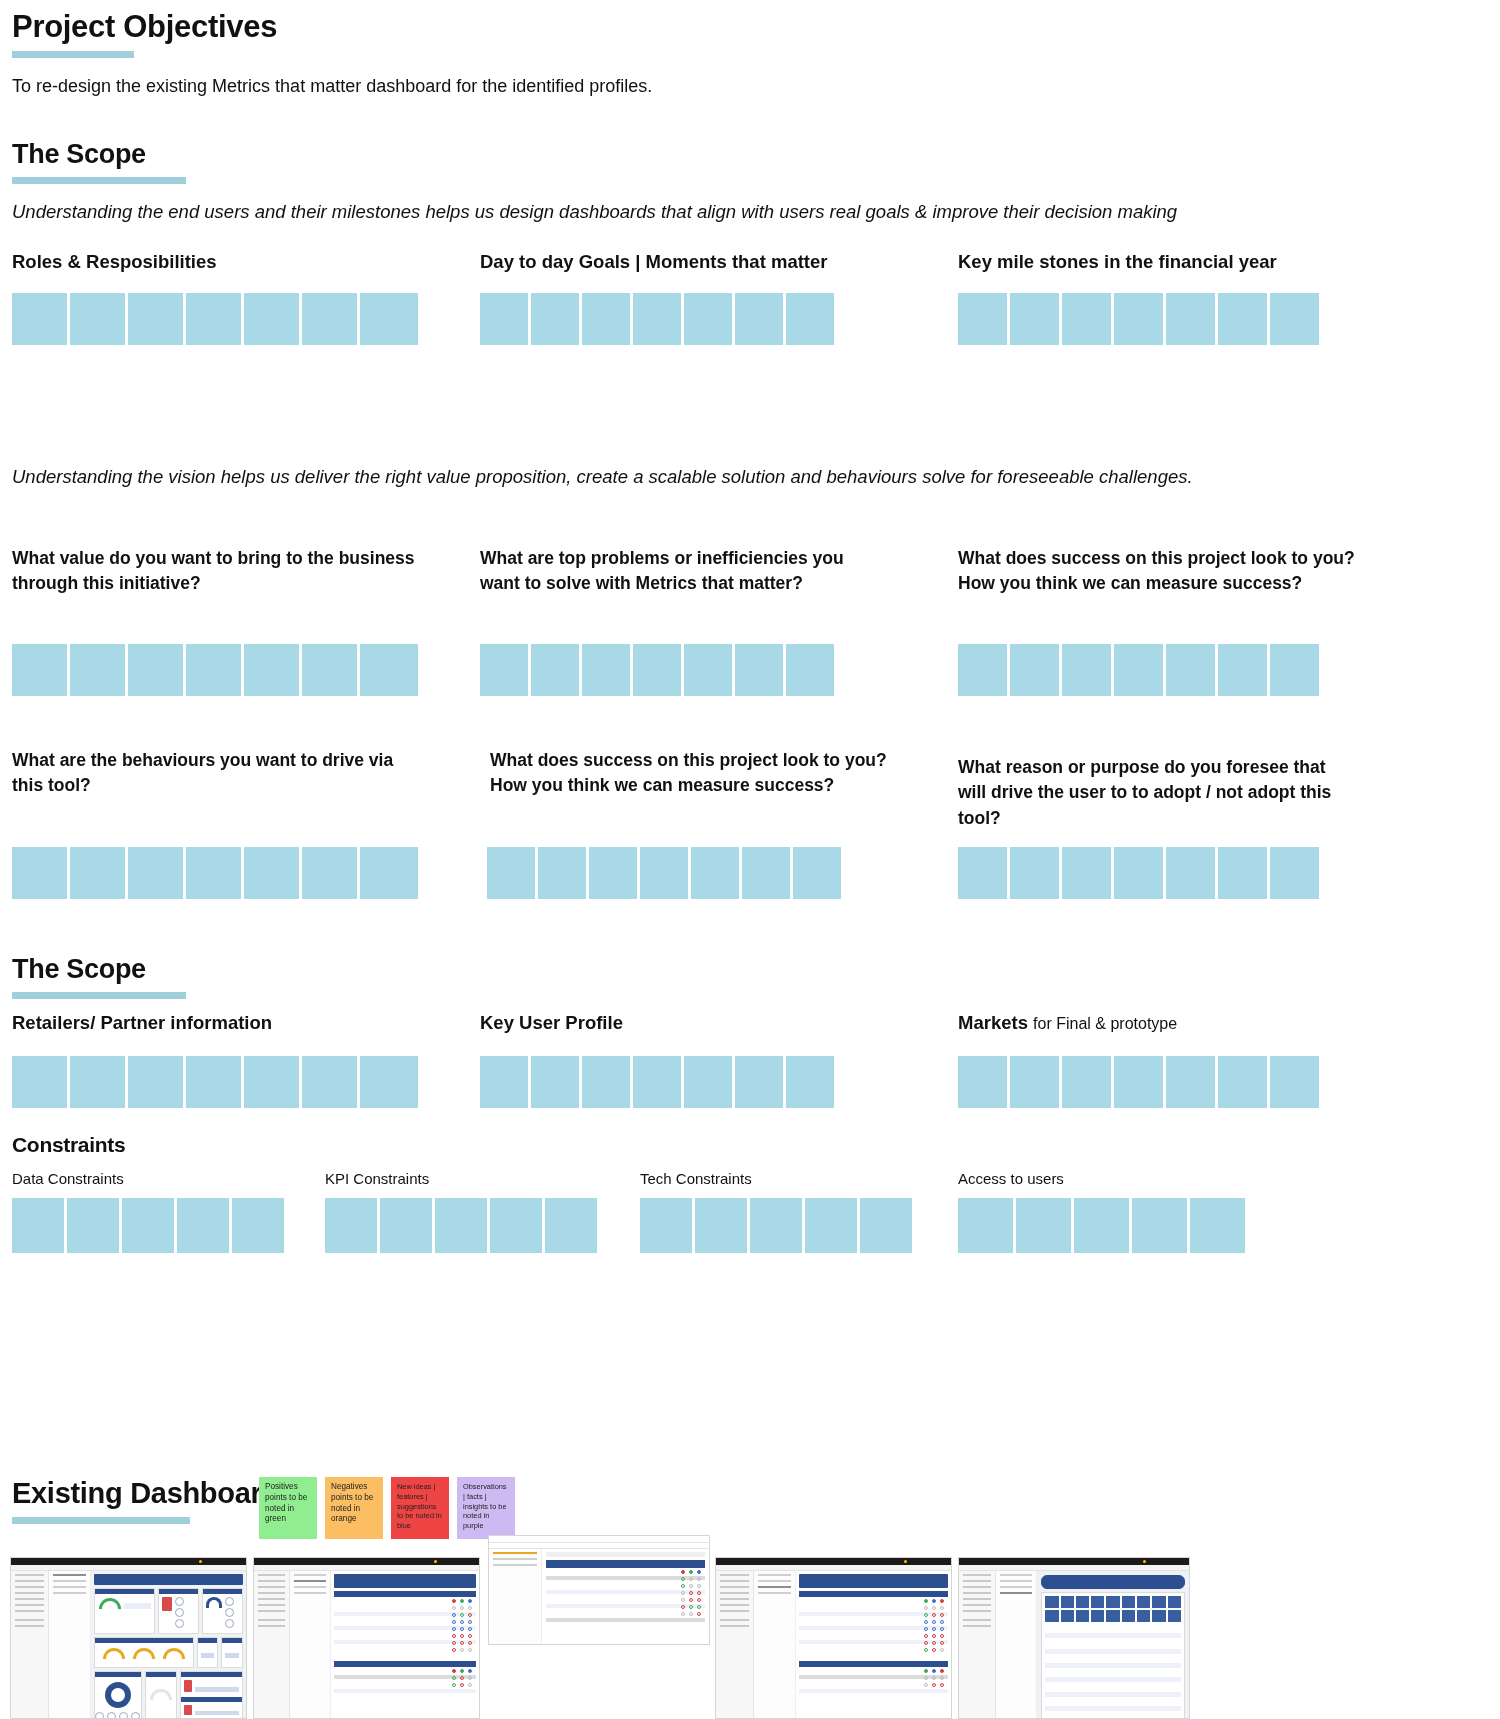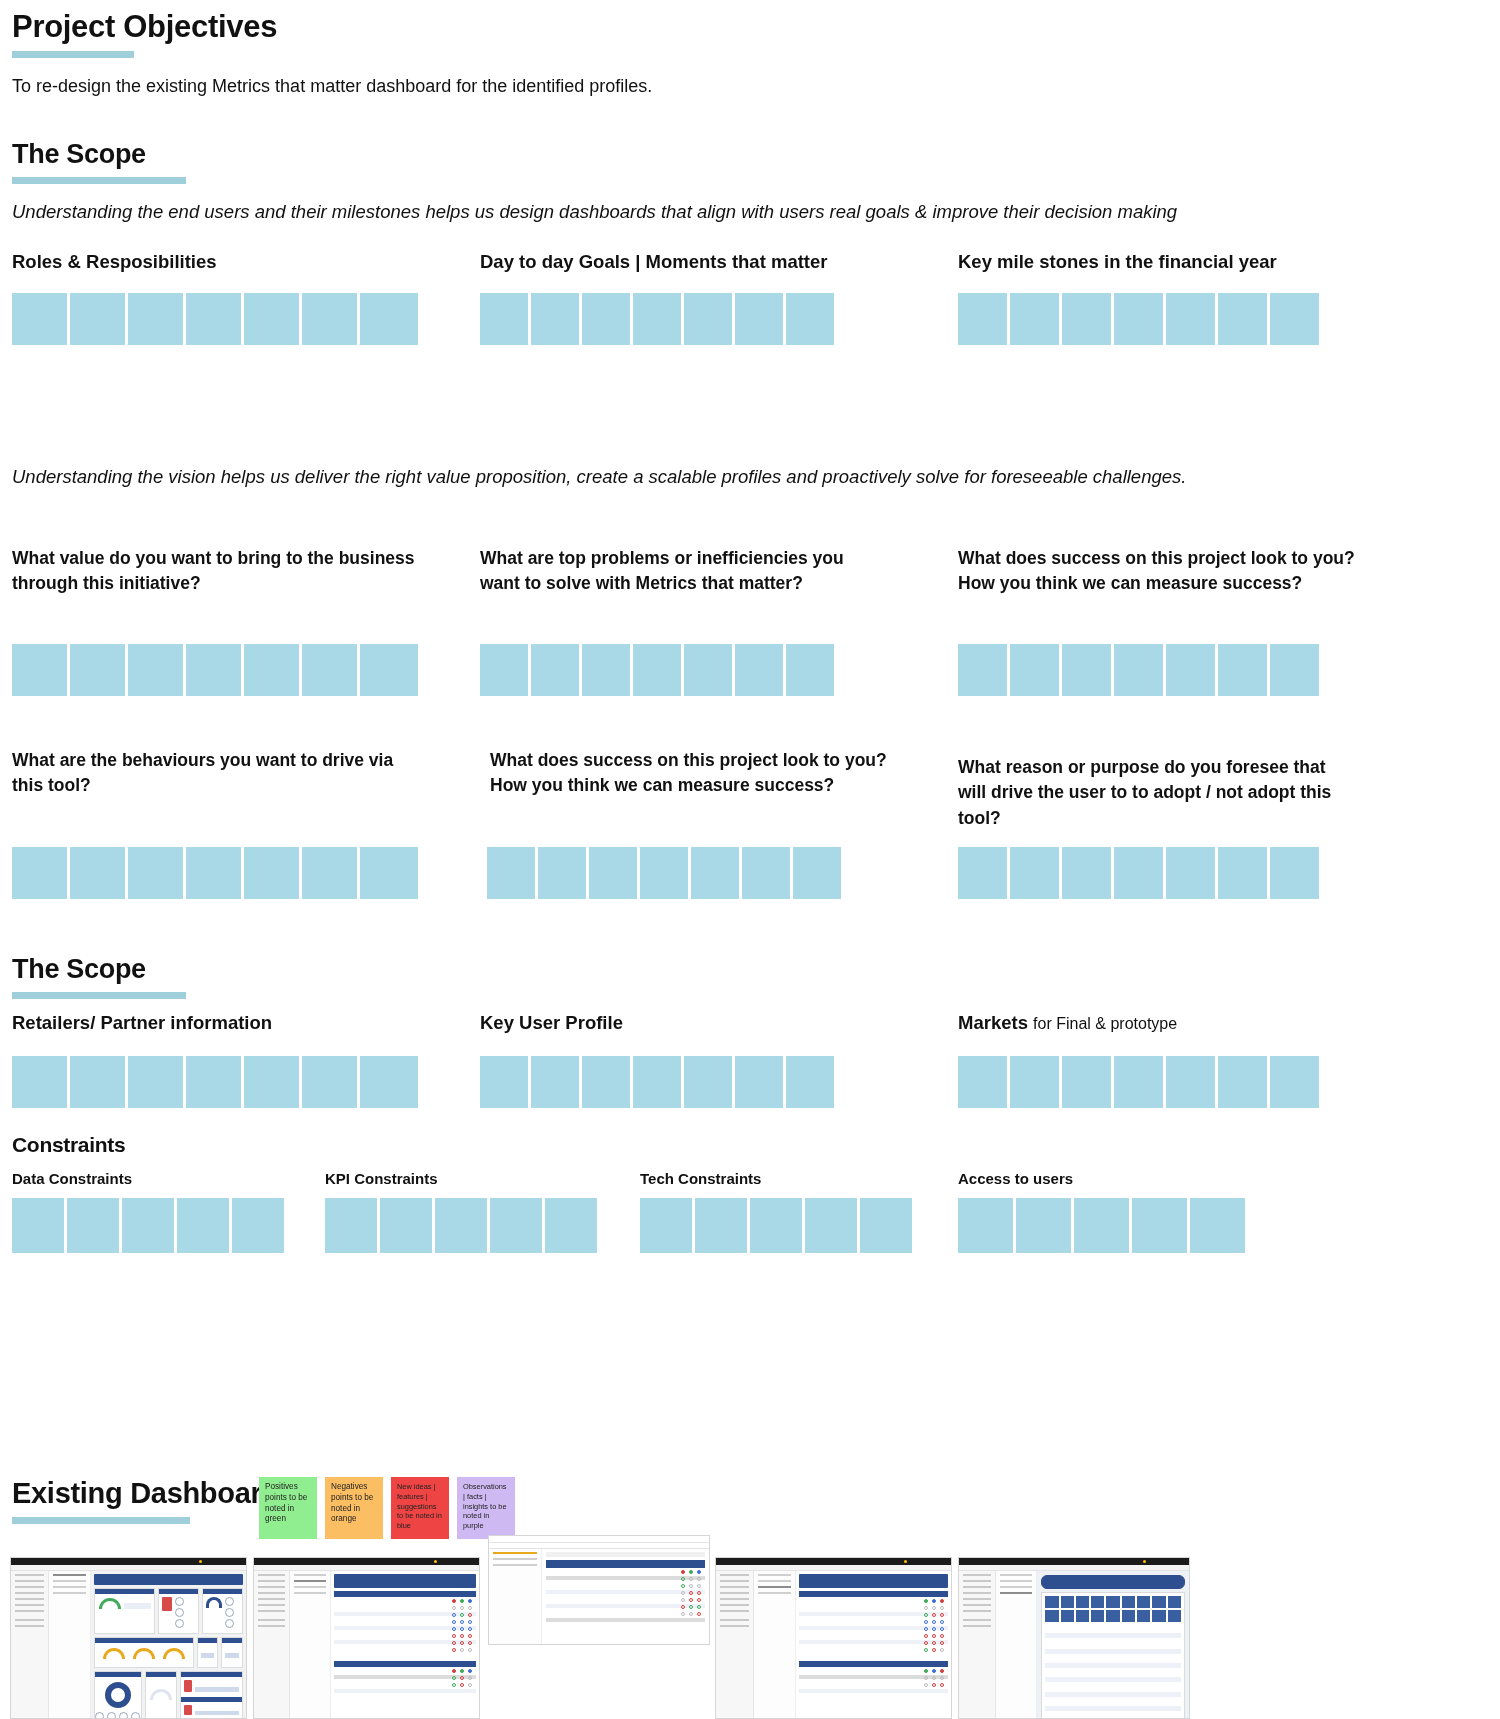--- a/index.html
+++ b/index.html
@@ -18,21 +18,21 @@
   .sec-head.big { font-size: 31px; }
   .rule { height: 7px; background: #9fcfdb; margin-top: 7px; }
 
   .lede { font-size: 18.5px; font-style: italic; color: #111; line-height: 1.35; }
   .para { font-size: 18px; color: #111; line-height: 1.35; }
 
   
   .q-title { font-size: 17.5px; font-weight: bold; line-height: 1.45; color: #111; }
   .col-title { font-size: 18.5px; font-weight: bold; color: #111; }
   .col-title .sub { font-weight: normal; font-size: 16px; }
-  .small-label { font-size: 15px; color: #111; font-weight: bold; }
+  .small-label { font-size: 15px; color: #111; font-weight: normal; }
 
   
   .notes { display: flex; gap: 3px; }
   .note { background: #a9d8e6; height: 52px; flex: 0 0 auto; }
 
   
   .legend { display: flex; gap: 8px; align-items: flex-start; }
   .legend-card {
     width: 58px; height: 62px; padding: 5px 5px 0 6px;
     font-size: 8.2px; line-height: 1.32; color: #222;
@@ -118,21 +118,21 @@
       <div class="note" style="width:49px"></div>
         <div class="note" style="width:49px"></div>
         <div class="note" style="width:49px"></div>
       <div class="note" style="width:49px"></div>
         <div class="note" style="width:49px"></div>
         <div class="note" style="width:49px"></div>
       <div class="note" style="width:49px"></div>
     </div>
   </div>
 
-  <div class="lede" style="position:absolute; left:12px; top:465px; width:1485px;">Understanding the vision helps us deliver the right value proposition, create a scalable profiles and proactively solve for foreseeable challenges.</div>
+  <div class="lede" style="position:absolute; left:12px; top:465px; width:1485px;">Understanding the vision helps us deliver the right value proposition, create a scalable solution and behaviours solve for foreseeable challenges.</div>
 
   <div style="position:absolute; left:12px; top:546px; width:420px;">
     <div class="q-title">What value do you want to bring to the business through this initiative?</div>
   </div>
   <div class="notes" style="position:absolute; left:12px; top:644px;">
     <div class="note" style="width:55px"></div>
       <div class="note" style="width:55px"></div>
       <div class="note" style="width:55px"></div>
     <div class="note" style="width:55px"></div>
       <div class="note" style="width:55px"></div>

